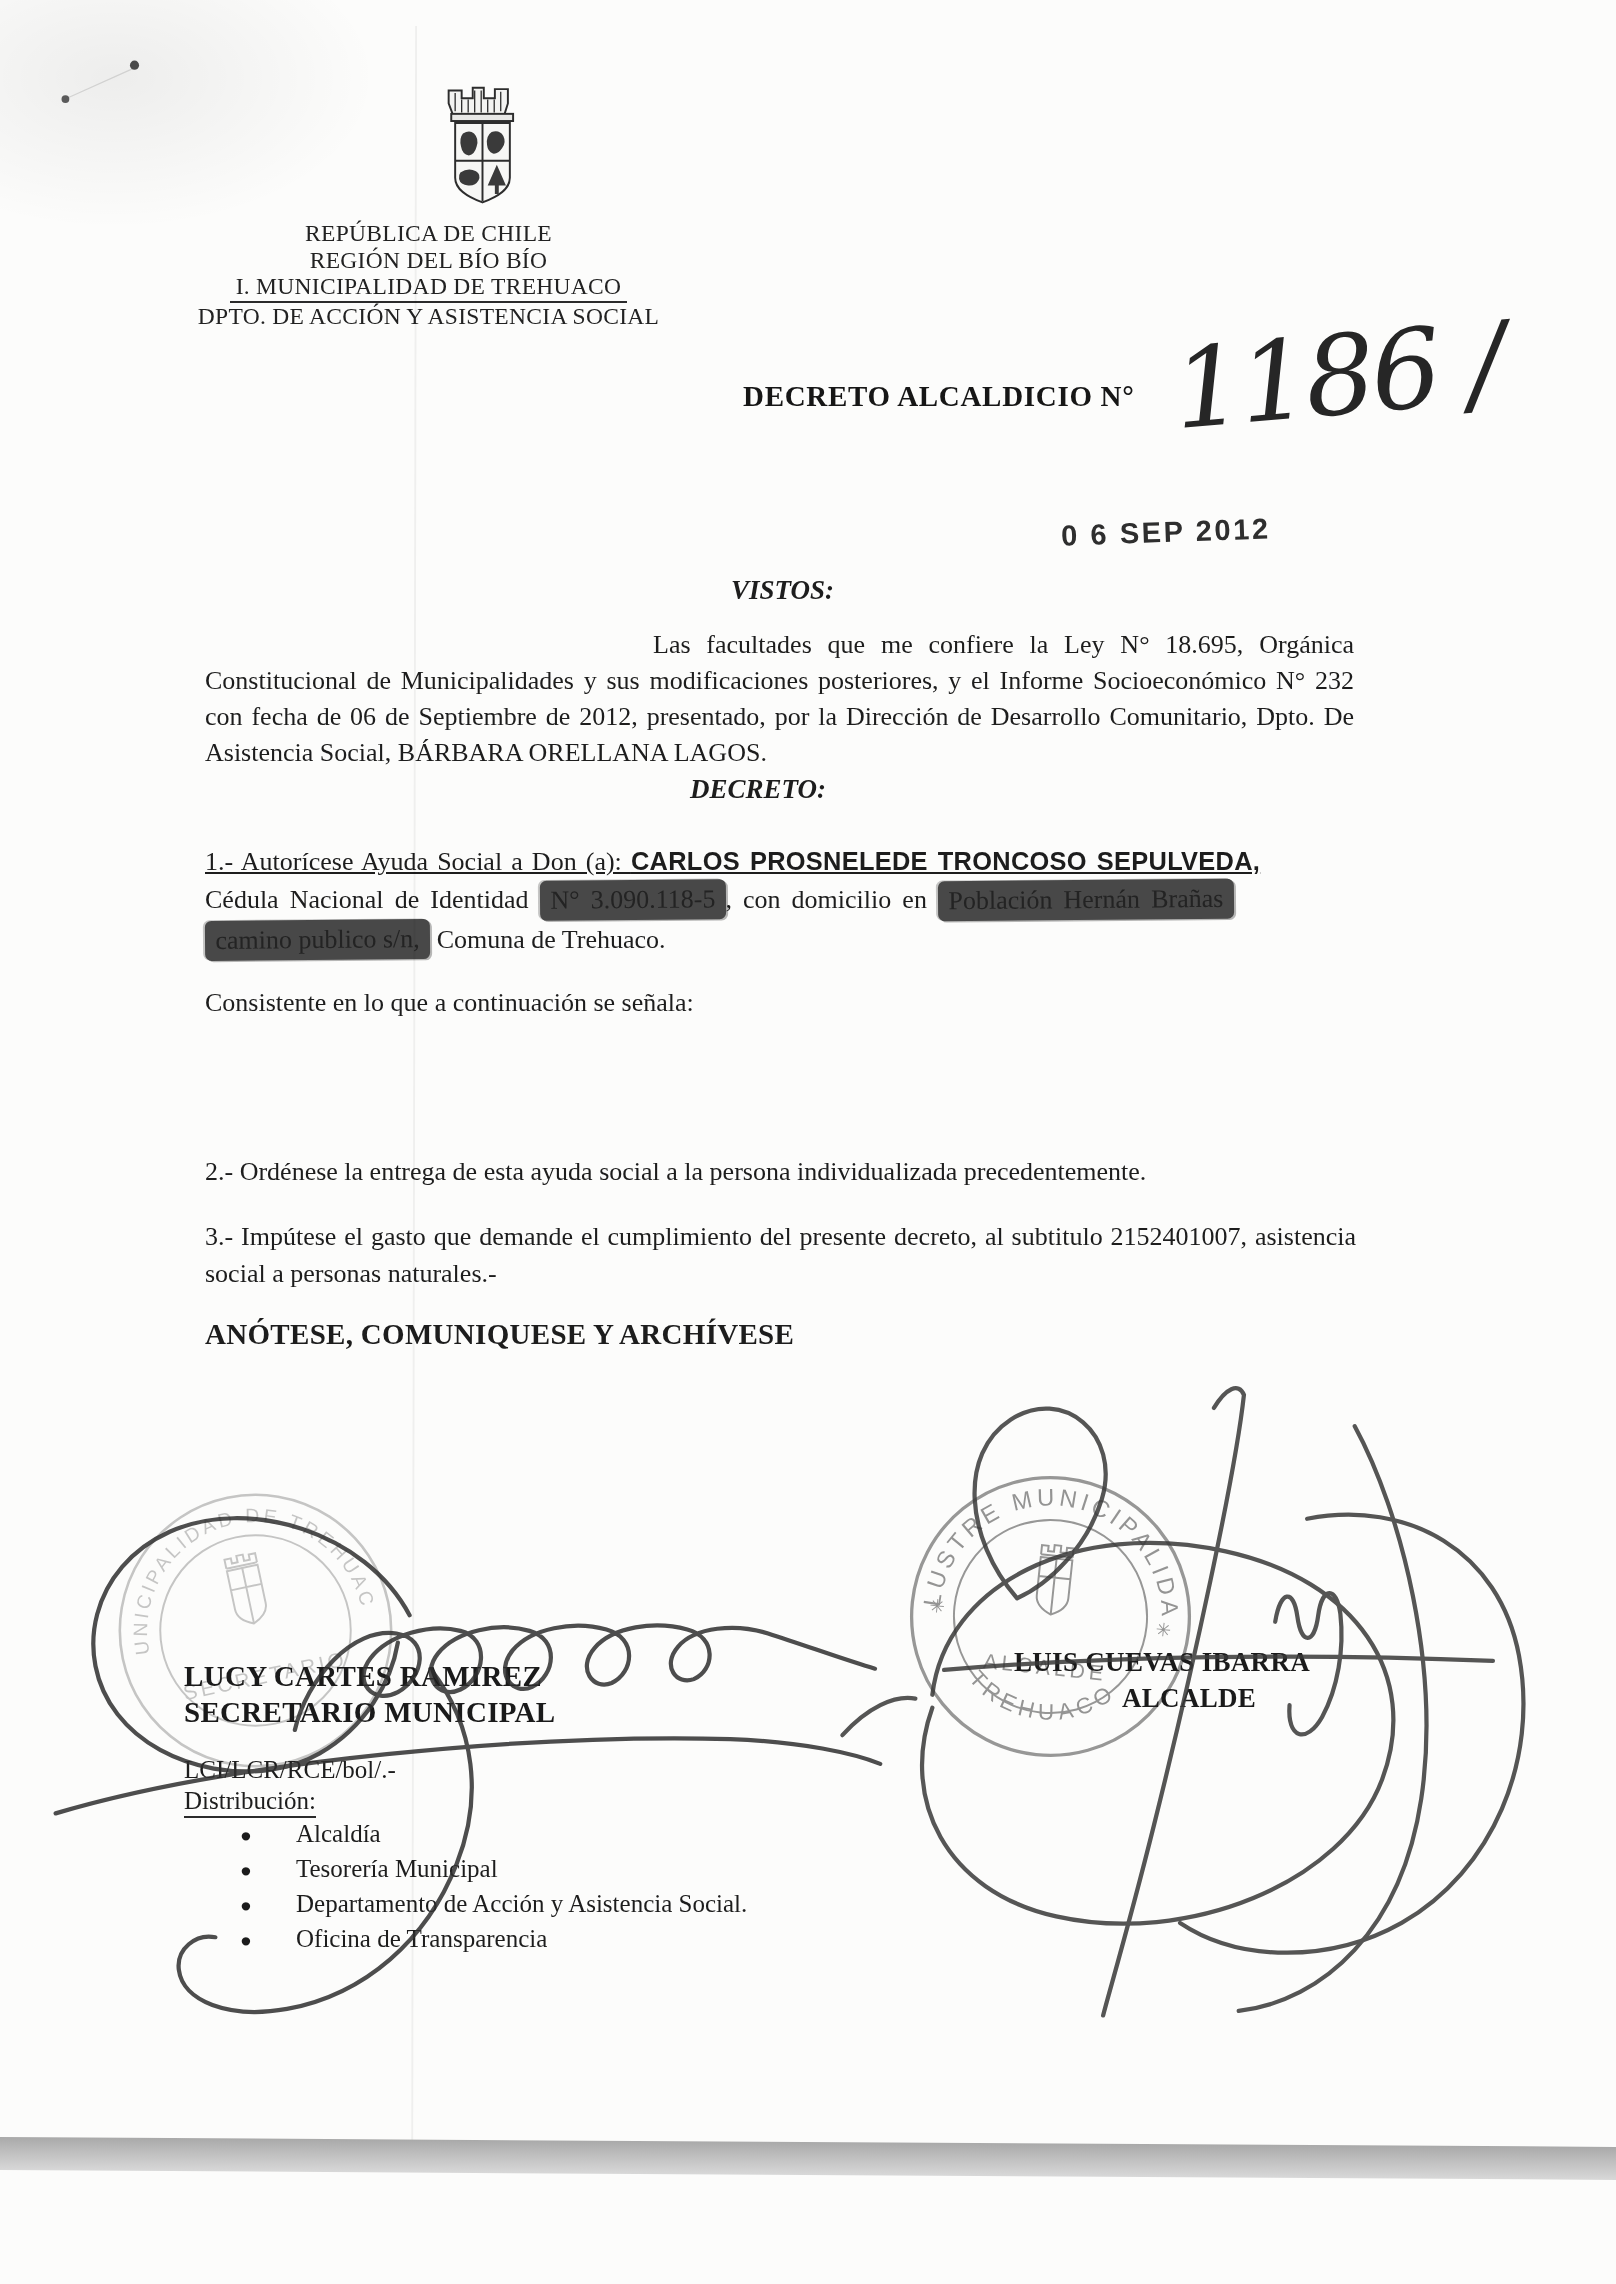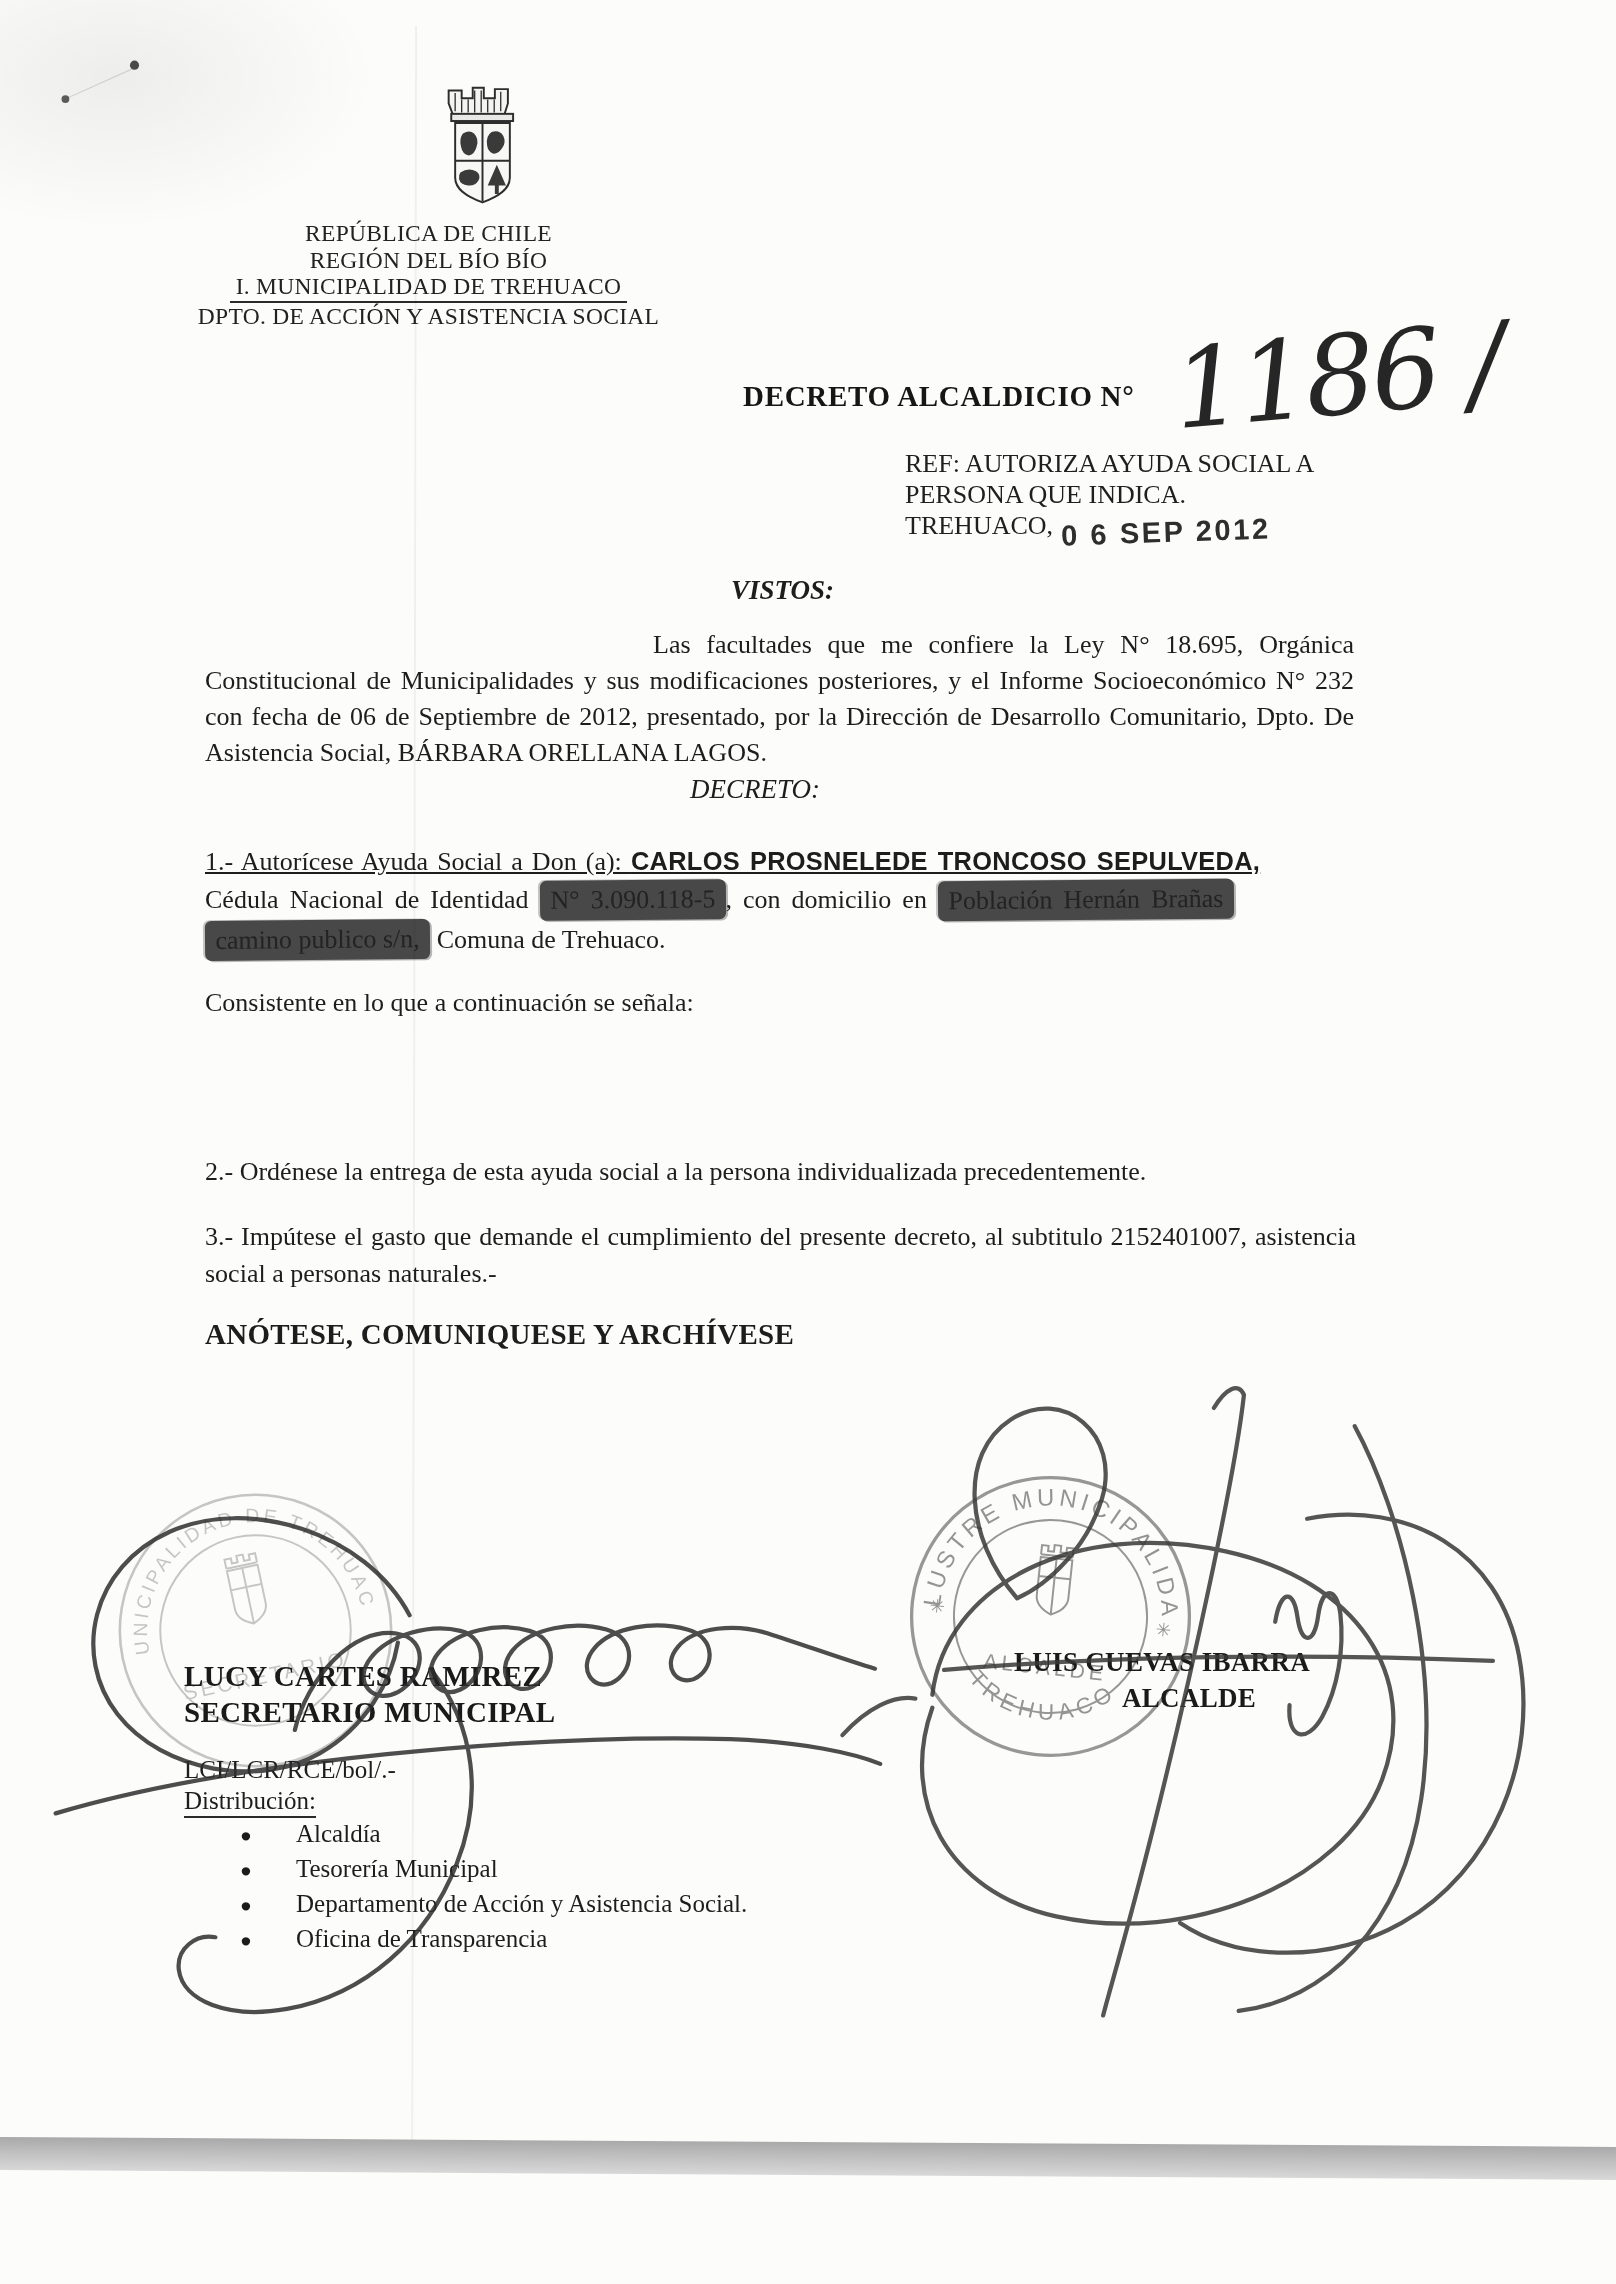--- a/index.html
+++ b/index.html
@@ -22,21 +22,21 @@
   .hand-number{left:1173px;top:321px;font-size:110px;line-height:1;font-style:italic;
     font-family:"DejaVu Serif", serif;color:#262626;transform:rotate(-5deg);letter-spacing:-3.9px;}
   
   .ref{left:905px;top:448px;font-size:26px;line-height:31px;color:#1f1f1f;}
   .date-stamp{left:1061px;top:516px;font-size:29px;font-weight:bold;letter-spacing:2.6px;
     font-family:"Liberation Sans", sans-serif;color:#2e2e2e;transform:rotate(-2deg);}
   
   .vistos{left:731px;top:575px;font-size:27px;font-weight:bold;font-style:italic;}
   .para{left:205px;top:627px;width:1149px;font-size:26px;line-height:36px;
     text-align:justify;text-indent:448px;}
-  .decreto{left:690px;top:774px;font-size:27px;font-weight:normal;font-style:italic;}
+  .decreto{left:690px;top:774px;font-size:27px;font-weight:bold;font-style:italic;}
   .item1{left:205px;top:843px;width:1151px;font-size:26px;line-height:37px;}
   .item1 .l1{word-spacing:2.6px;text-decoration:underline;}
   .item1 .l2{word-spacing:4.6px;}
   .bold-name{font-family:"Liberation Sans", sans-serif;font-weight:bold;font-size:25.4px;letter-spacing:0.3px;}
   .redact{display:inline-block;background:#484848;color:#232323;padding:0.7px 10.4px 2px 10.4px;
     border-radius:6.5px;transform:rotate(-0.5deg);
     box-shadow:2px 1.3px 0 rgba(70,70,70,.38), -2px -0.7px 0 rgba(70,70,70,.3);}
   .consistente{left:205px;top:988px;font-size:26px;}
   .amount{left:334px;top:1055px;font-size:27px;font-weight:bold;letter-spacing:0.2px;}
   .item2{left:205px;top:1149px;font-size:26px;margin-top:8px;}
@@ -86,25 +86,20 @@
   <div class="abs header-block">
     <div class="ln">REPÚBLICA DE CHILE</div>
     <div class="ln">REGIÓN DEL BÍO BÍO</div>
     <div class="ln"><span class="underl">I. MUNICIPALIDAD DE TREHUACO</span></div>
     <div class="ln">DPTO. DE ACCIÓN Y ASISTENCIA SOCIAL</div>
   </div>
 
   <div class="abs title">DECRETO ALCALDICIO N°</div>
   <div class="abs hand-number">1186 /</div>
 
-  <div class="abs ref">
-    <div>REF: AUTORIZA AYUDA SOCIAL A</div>
-    <div>PERSONA QUE INDICA.</div>
-    <div>TREHUACO,</div>
-  </div>
   <div class="abs date-stamp">0 6 SEP 2012</div>
 
   <div class="abs vistos">VISTOS:</div>
   <div class="abs para">Las facultades que me confiere la Ley N° 18.695, Orgánica Constitucional de Municipalidades y sus modificaciones posteriores, y el Informe Socioeconómico N° 232 con fecha de 06 de Septiembre de 2012, presentado, por la Dirección de Desarrollo Comunitario, Dpto. De Asistencia Social, BÁRBARA ORELLANA LAGOS.</div>
   <div class="abs decreto">DECRETO:</div>
 
   <div class="abs item1">
     <div class="l1">
       <span>1.-  Autorícese Ayuda Social a Don (a): </span><span class="bold-name">CARLOS PROSNELEDE TRONCOSO SEPULVEDA,</span>
     </div>

